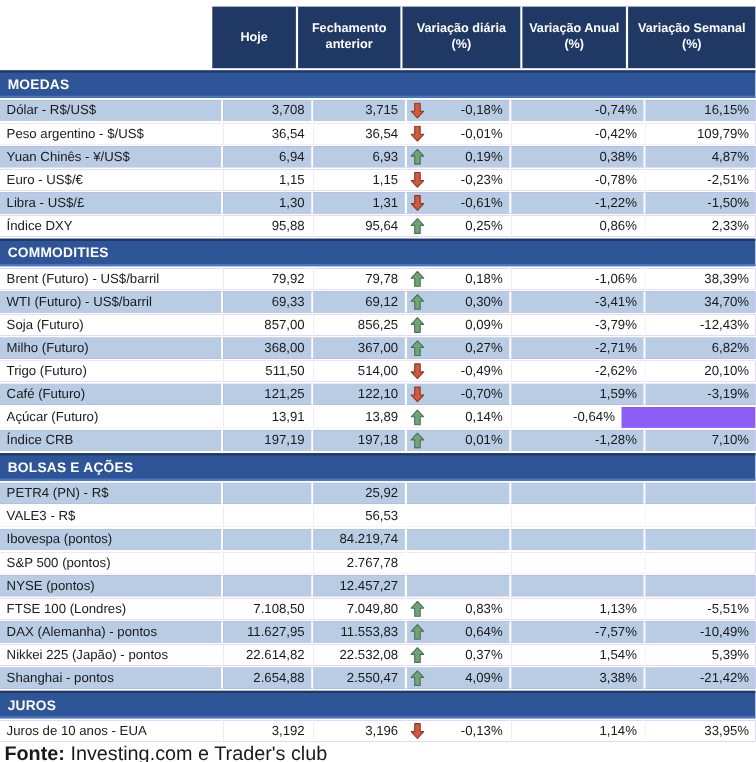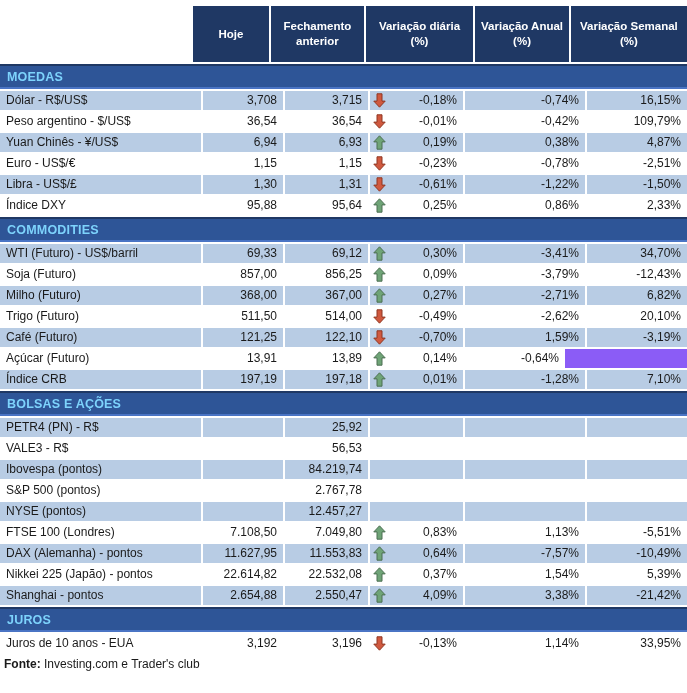--- a/index.html
+++ b/index.html
@@ -23,38 +23,38 @@
   .w-hoje{width:82px;} .w-fech{width:99px;} .w-diaria{width:115px;}
   .w-semanal{width:122px;} .w-anual{width:100px;}
   
   .section-bar{
     box-sizing:border-box;height:25px;margin-bottom:2px;width:687px;
     background:var(--section-bg,#2E5597);
     border-top:2px solid var(--section-edge-top,#1F3864);
     border-bottom:2px solid var(--section-edge-bottom,#4A74C4);
     display:flex;align-items:center;
   }
-  .section-title{color:#7dd3fc;font-weight:bold;font-size:12.5px;padding-left:7px;letter-spacing:0.2px;}
+  .section-title{color:#ffffff;font-weight:bold;font-size:12.5px;padding-left:7px;letter-spacing:0.2px;}
   
   .row{display:flex;height:19px;margin-bottom:2px;background:#8b5cf6;}
   .row.alt .cell{background:var(--row-alt-bg,#B8CCE4);}
   .cell{
     box-sizing:border-box;border-right:2px solid #fff;background:#fff;
     font-size:12px;line-height:19px;white-space:nowrap;overflow:hidden;
   }
   .cell:last-child{border-right:none;}
   .label{width:203px;padding-left:6px;}
   .num{text-align:right;padding-right:6px;}
   .hoje{width:82px;} .fech{width:85px;}
   .diaria{width:95px;position:relative;}
   .semanal{width:122px;} .anual{width:100px;}
   .arrow{position:absolute;left:3px;top:2px;width:13px;height:15px;display:block;}
   .arrow svg{display:block;}
   
-  .footer{font-size:12px;padding-left:4px;margin-top:3px;line-height:17px;}
+  .footer{font-size:18px;padding-left:4px;margin-top:3px;line-height:17px;}
   .footer .bold{font-weight:bold;}
 </style>
 </head>
 <body>
 
 <div class="sheet">
 
   <div class="header-row">
     <div class="corner"></div>
     <div class="hcell w-hoje">Hoje</div>
@@ -162,20 +162,35 @@
       <span class="val">0,25%</span>
     </div>
     <div class="cell num semanal">0,86%</div>
     <div class="cell num anual">2,33%</div>
   </div>
 
   <div class="section-bar">
     <span class="section-title">COMMODITIES</span>
   </div>
 
+  <div class="row">
+    <div class="cell label">Brent (Futuro) - US$/barril</div>
+    <div class="cell num hoje">79,92</div>
+    <div class="cell num fech">79,78</div>
+    <div class="cell num diaria">
+      <span class="arrow">
+            <svg width="13" height="15" viewBox="0 0 13 15">
+              <path d="M6.5 0.8 L12.2 6.9 L9 6.9 L9 14.2 L4 14.2 L4 6.9 L0.8 6.9 Z" fill="var(--up-fill)" stroke="var(--up-stroke)" stroke-width="1" stroke-linejoin="round"></path>
+            </svg>
+          </span>
+      <span class="val">0,18%</span>
+    </div>
+    <div class="cell num semanal">-1,06%</div>
+    <div class="cell num anual">38,39%</div>
+  </div>
 
   <div class="row alt">
     <div class="cell label">WTI (Futuro) - US$/barril</div>
     <div class="cell num hoje">69,33</div>
     <div class="cell num fech">69,12</div>
     <div class="cell num diaria">
       <span class="arrow">
             <svg width="13" height="15" viewBox="0 0 13 15">
               <path d="M6.5 0.8 L12.2 6.9 L9 6.9 L9 14.2 L4 14.2 L4 6.9 L0.8 6.9 Z" fill="var(--up-fill)" stroke="var(--up-stroke)" stroke-width="1" stroke-linejoin="round"></path>
             </svg>

